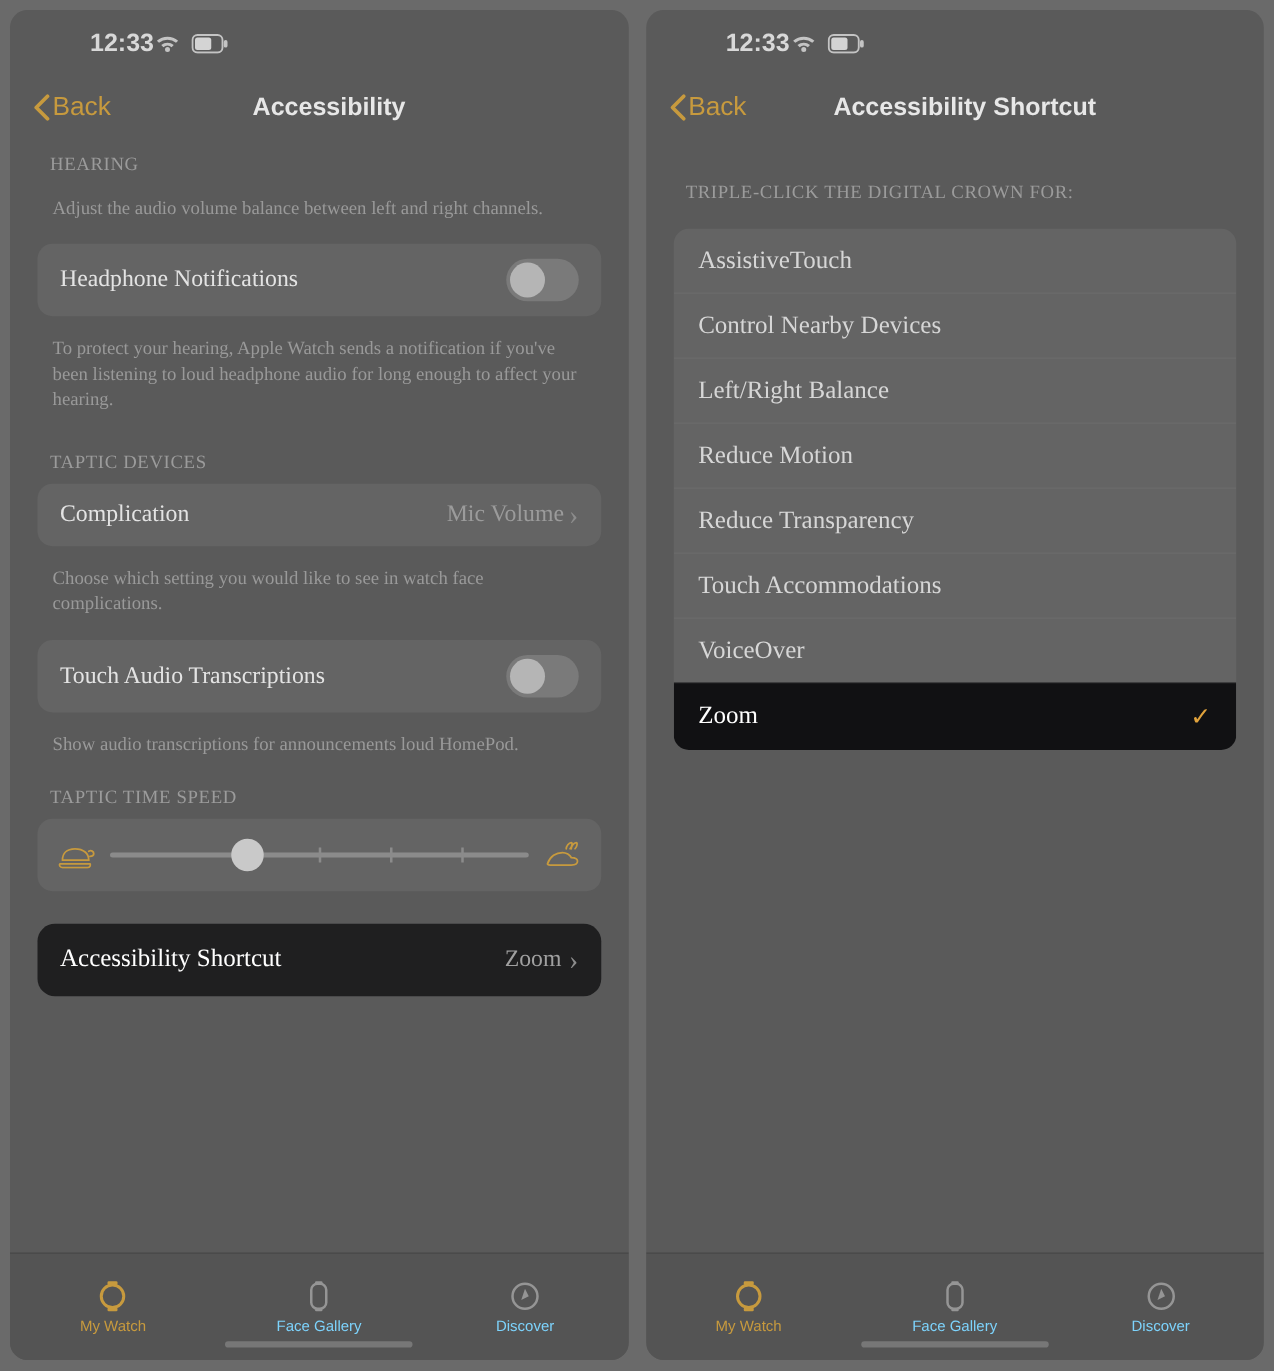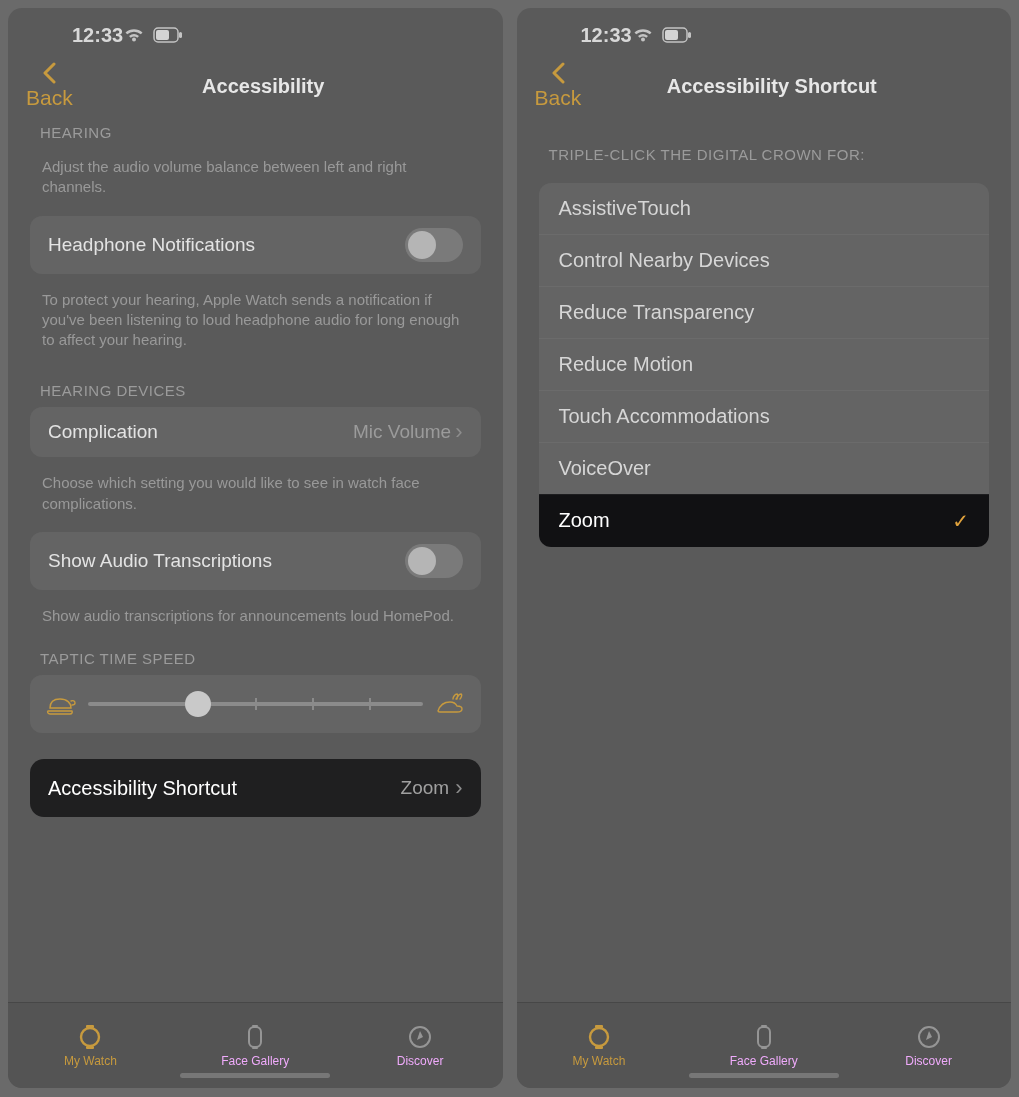--- a/index.html
+++ b/index.html
@@ -40,31 +40,30 @@
     display: flex;
     align-items: center;
     padding: 0 18px;
     position: relative;
   }
   .nav-back {
     display: flex; align-items: center; gap: 2px;
     color: #c79a3e;
     font-size: 21px;
     cursor: pointer;
-    flex-direction: column;
   }
   .nav-title {
     position: absolute; left:16px; right:0;
     text-align: center;
     color: #e7e7e7;
     font-size: 20px;
     font-weight: 600;
     pointer-events: none;
   }
-  .content { flex: 1; overflow: hidden; padding: 0 22px 0 22px; }
+  .content { flex: 1; overflow: hidden; padding: 0 22px 0 22px; font-family: Liberation Serif, serif; }
   .section-header {
     color: #9b9b9b;
     font-size: 15px;
     letter-spacing: 0.5px;
     padding: 14px 10px 8px 10px;
   }
   .cell-group {
     background: #646464;
     border-radius: 12px;
     overflow: hidden;
@@ -150,21 +149,21 @@
     height: 86px;
     background:#545454;
     display:flex;
     border-top:1px solid rgba(0,0,0,0.15);
     position:relative;
   }
   .tab {
     flex:1; display:flex; flex-direction:column;
     align-items:center; justify-content:center;
     gap:4px;
-    color:#f0abfc; font-size:12px;
+    color:#7dd3fc; font-size:12px;
     cursor:pointer;
   }
   .tab.active { color:#c79a3e; }
   .home-ind {
     position:absolute; bottom:10px; left:50%;
     transform:translateX(-50%);
     width:150px; height:5px; border-radius:3px;
     background:#777;
   }
   
@@ -236,35 +235,35 @@
     <div class="caption">Adjust the audio volume balance between left and right channels.</div>
 
     <div class="cell-group">
       <div class="cell">
         <span>Headphone Notifications</span>
         <div class="toggle"></div>
       </div>
     </div>
     <div class="caption">To protect your hearing, Apple Watch sends a notification if you've been listening to loud headphone audio for long enough to affect your hearing.</div>
 
-    <div class="section-header">HEARING DEVICES</div>
+    <div class="section-header">TAPTIC DEVICES</div>
     <div class="cell-group">
       <div class="cell">
         <span>Complication</span>
         <span class="detail-value">
           <span>Mic Volume</span>
           <span class="chevron">›</span>
         </span>
       </div>
     </div>
     <div class="caption">Choose which setting you would like to see in watch face complications.</div>
 
     <div class="cell-group">
       <div class="cell">
-        <span>Show Audio Transcriptions</span>
+        <span>Touch Audio Transcriptions</span>
         <div class="toggle"></div>
       </div>
     </div>
     <div class="caption">Show audio transcriptions for announcements loud HomePod.</div>
 
     <div class="section-header" style="padding-top:6px">TAPTIC TIME SPEED</div>
     <div class="taptic-row">
       <span class="animal-icon">
         <svg width="30" height="22" viewBox="0 0 30 22">
             <path d="M4 15c0-5 3-9 10-9s11 4 11 9H4zm-2 3h24c.6 1 .2 3-2 3H4c-2 0-3-2-2-3zM25 8c2-1 4 0 4 2s-2 2-3 2" stroke="#c79a3e" stroke-width="1.4" fill="none" stroke-linecap="round"></path>
@@ -348,24 +347,27 @@
   <div class="content">
     <div class="section-header" style="padding-top:36px">TRIPLE-CLICK THE DIGITAL CROWN FOR:</div>
     <div class="list2" id="shortcut-list">
         <div class="row">
           <span>AssistiveTouch</span>
         </div>
         <div class="row">
           <span>Control Nearby Devices</span>
         </div>
         <div class="row">
+          <span>Left/Right Balance</span>
+        </div>
+        <div class="row">
+          <span>Reduce Motion</span>
+        </div>
+        <div class="row">
           <span>Reduce Transparency</span>
-        </div>
-        <div class="row">
-          <span>Reduce Motion</span>
         </div>
         <div class="row">
           <span>Touch Accommodations</span>
         </div>
         <div class="row">
           <span>VoiceOver</span>
         </div>
         <div class="row selected">
           <span>Zoom</span>
           <span class="check">✓</span>

